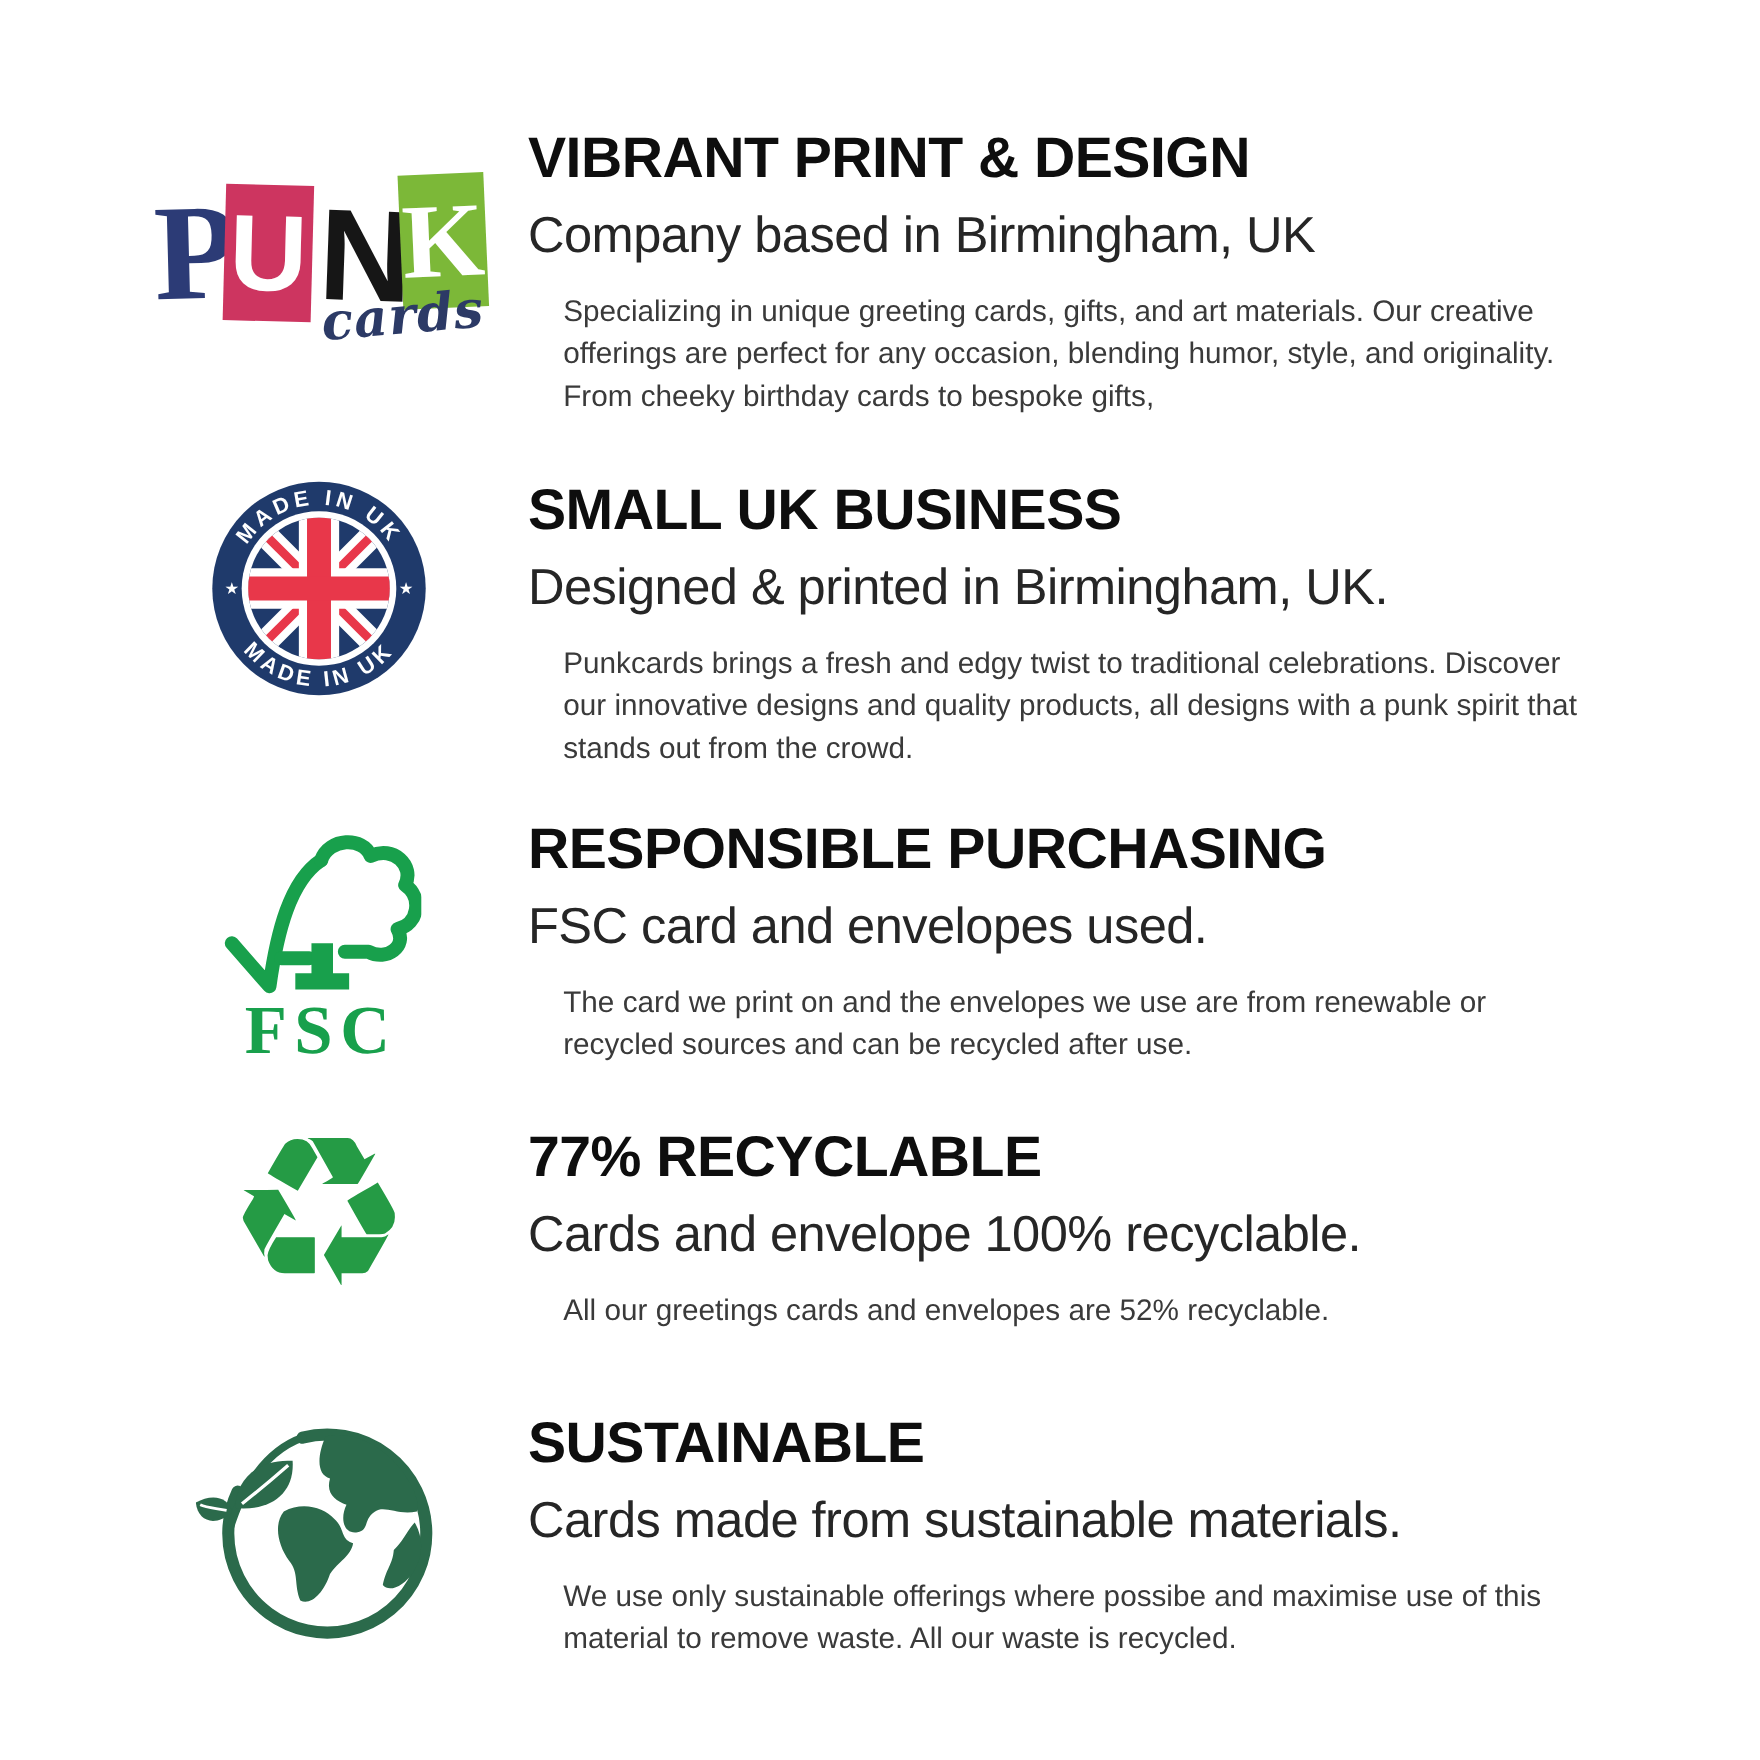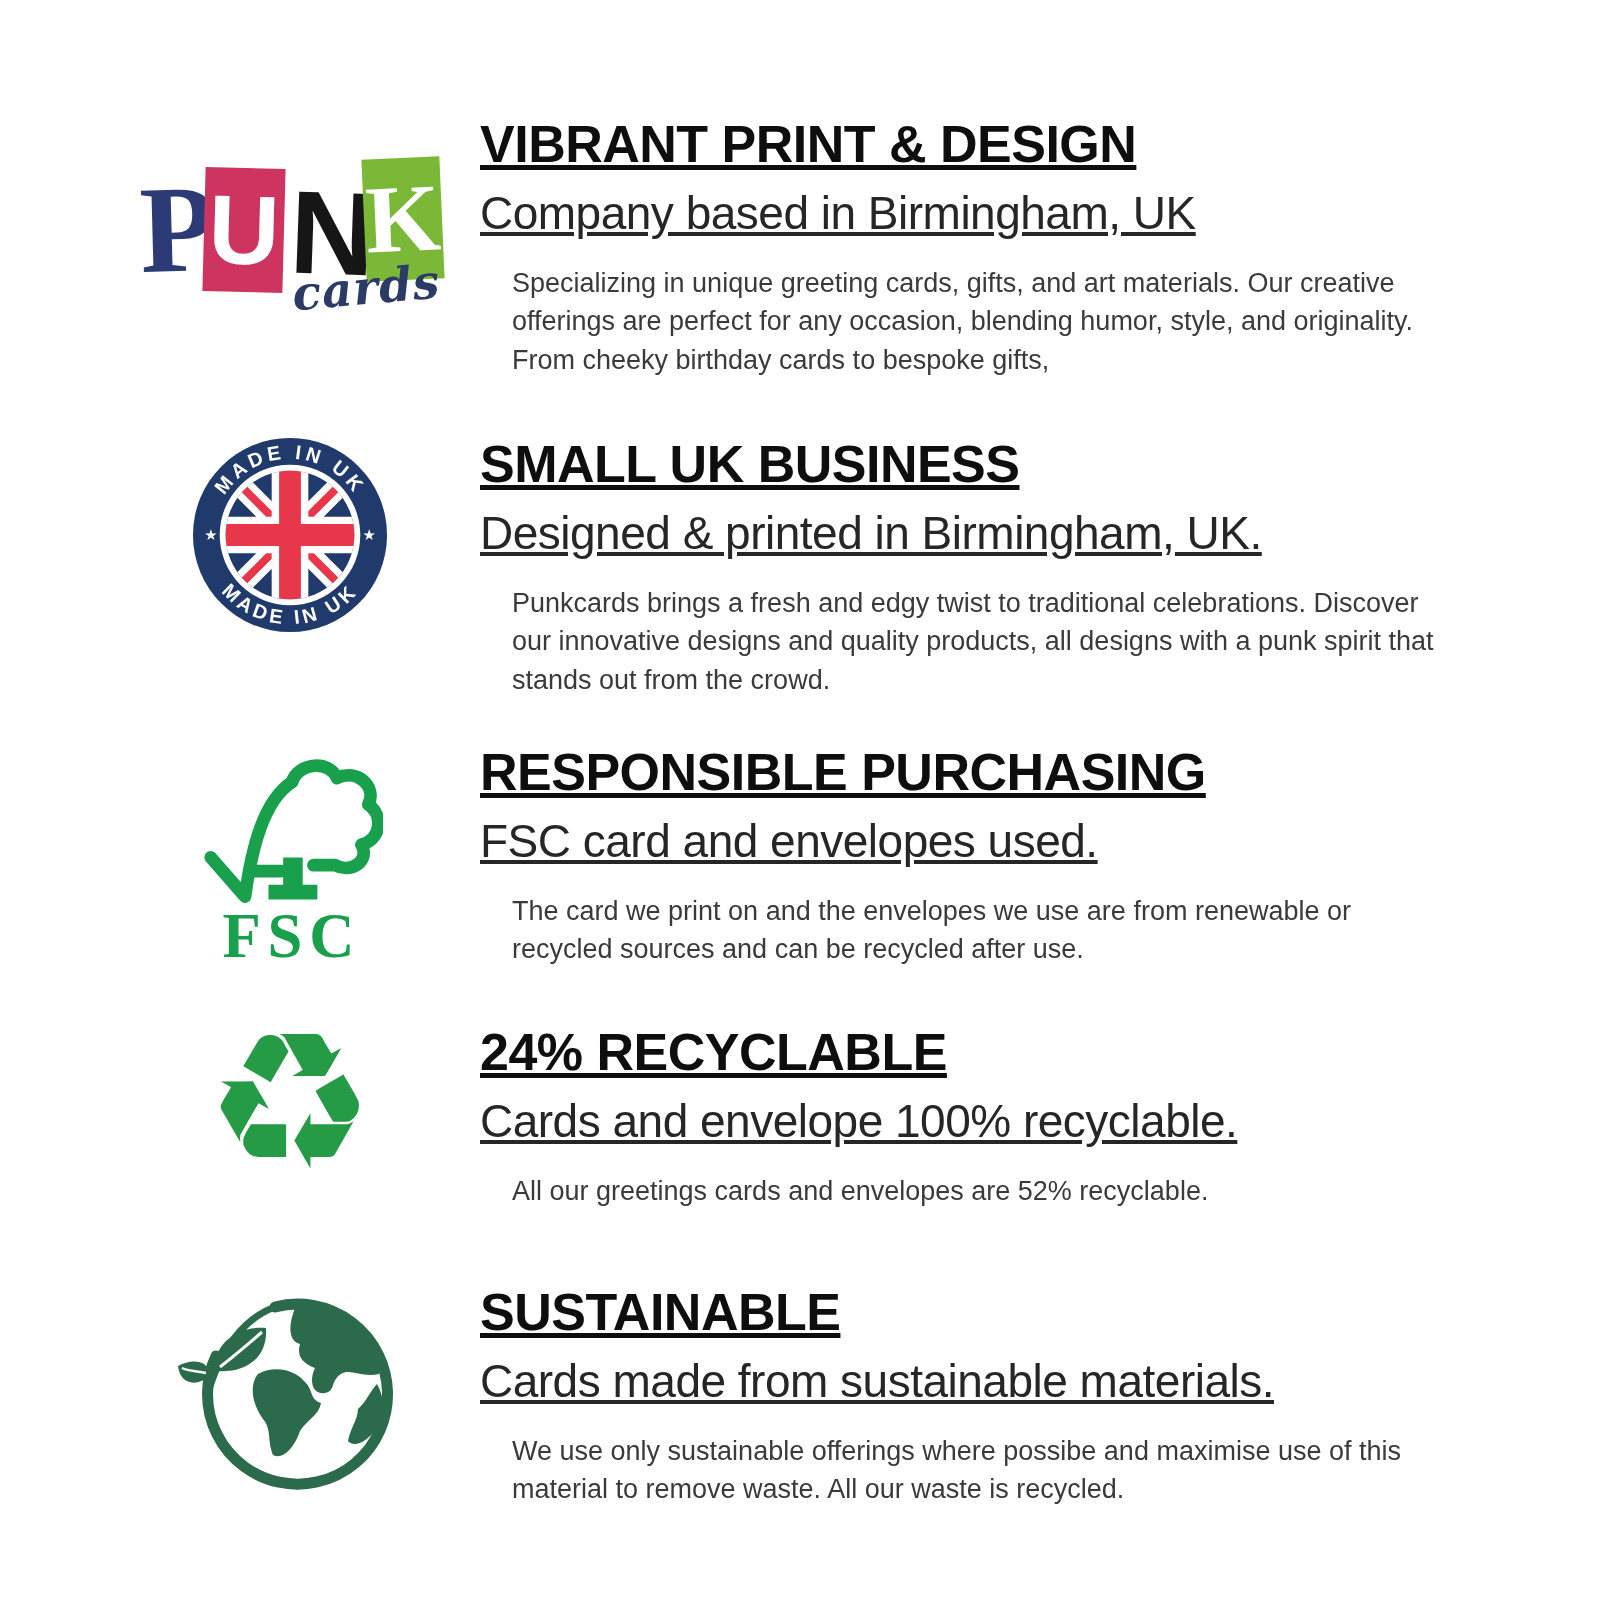--- a/index.html
+++ b/index.html
@@ -18,25 +18,25 @@
     align-items:flex-start;
   }
   .icon-col {
     width:480px; flex:0 0 480px;
     padding-left:100px;
     display:flex; justify-content:center; align-items:flex-start;
   }
   .text-col { width:1020px; flex:0 0 1020px; padding-top:6px; }
   .heading {
     font-size:52px; font-weight:bold; color:#0e0e0e;
-    letter-spacing:-0.5px; line-height:1.08;text-decoration:underline;
+    letter-spacing:-0.5px; line-height:1.08;
   }
   .subheading {
     font-size:46px; font-weight:400; color:#262626;
-    letter-spacing:-0.5px; line-height:1.15; margin-top:15px;text-decoration:underline;
+    letter-spacing:-0.5px; line-height:1.15; margin-top:15px;
   }
   .body-text {
     font-size:27px; font-weight:400; color:#3a3a3a;
     line-height:1.42; margin-top:24px; white-space:pre-line;margin-left:32px;
   }
 
   
   .punk-logo { position:relative; width:300px; height:145px; margin-top:56px; }
   .punk-letter { position:absolute; line-height:1; }
   .punk-p {
@@ -173,21 +173,21 @@
       <div class="body-text">The card we print on and the envelopes we use are from renewable or
 recycled sources and can be recycled after use.</div>
     </div>
   </section>
 
   <section class="feature-row" id="row-3">
     <div class="icon-col">
       <span class="recycle-glyph" style="color:#259b45;">♻</span>
     </div>
     <div class="text-col">
-      <div class="heading">24% RECYCLABLE</div>
+      <div class="heading">77% RECYCLABLE</div>
       <div class="subheading">Cards and envelope 100% recyclable.</div>
       <div class="body-text">All our greetings cards and envelopes are 52% recyclable.</div>
     </div>
   </section>
 
   <section class="feature-row" id="row-4">
     <div class="icon-col">
       <svg class="earth-svg" viewBox="0 0 225 225">
         <path d="M 38 84 A 90 90 0 1 0 97 35" stroke="#2b6a4b" stroke-width="11" fill="none" stroke-linecap="round"></path>
         <path d="M 97 35 C 72 44 52 66 38 98 C 34 108 31 116 30 122" stroke="#2b6a4b" stroke-width="7" fill="none" stroke-linecap="round"></path>

